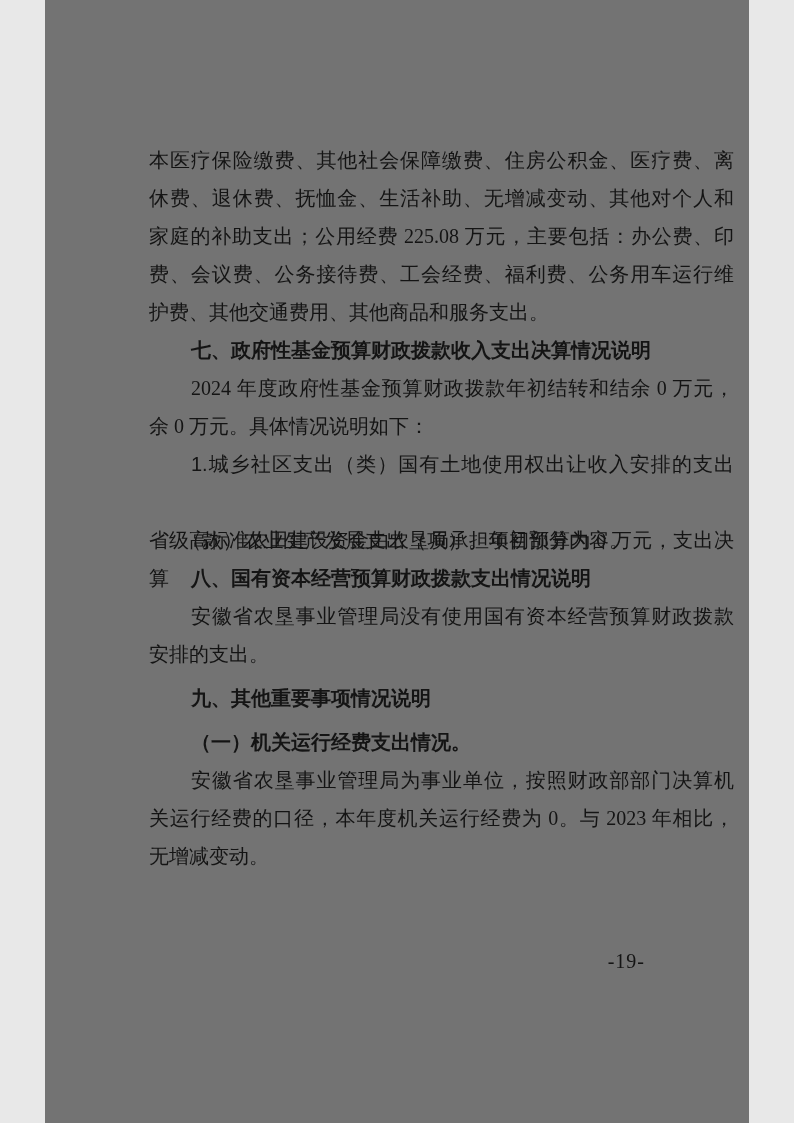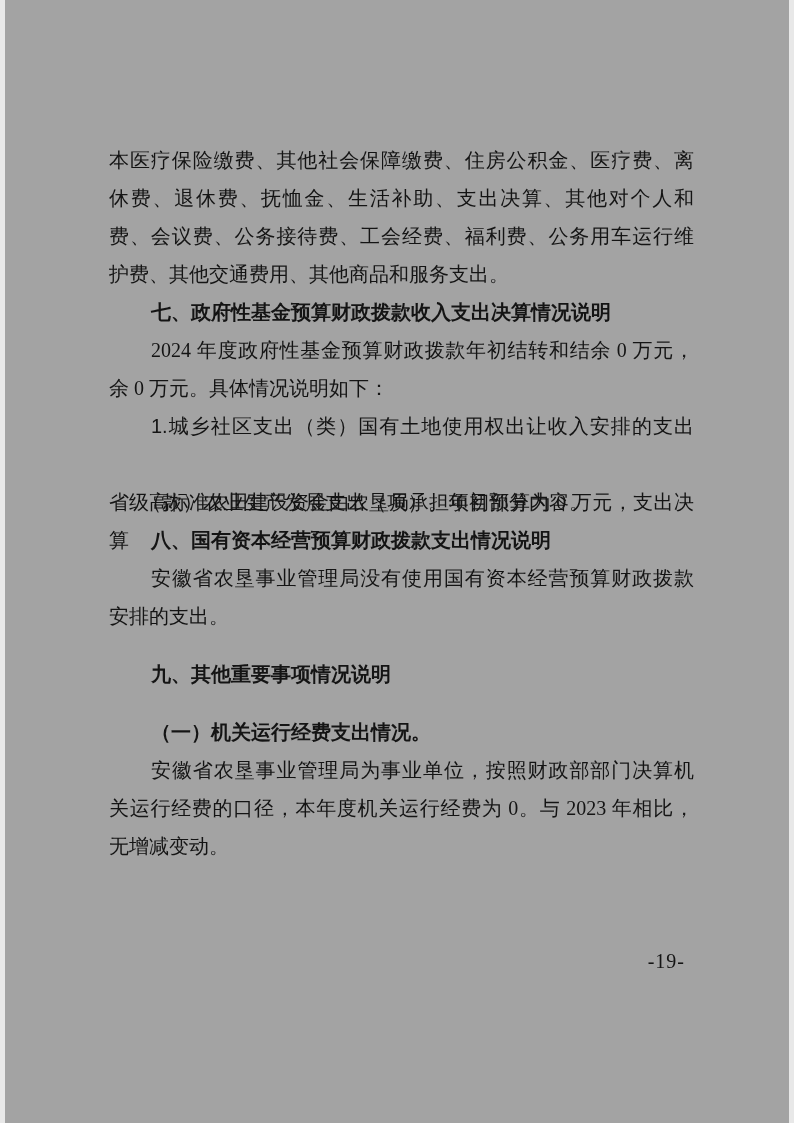--- a/index.html
+++ b/index.html
@@ -2,24 +2,24 @@
 <html><head>
 <meta charset="utf-8">
 <style>
   html, body {
     margin: 0;
     padding: 0;
     background: #e8e8e8;
   }
   .page {
     position: relative;
-    width: 784px;
+    width: 704px;
     height: 1123px;
     margin: 0 auto;
-    background: #a3a3a3;
+    background: #737373;
     font-family: "Liberation Serif", serif;
     color: #141414;
     overflow: hidden;
   }
   .content {
     position: absolute;
     left: 104px;
     top: 141px;
     width: 585px;
   }
@@ -43,40 +43,41 @@
   .hei {
     font-family: "Liberation Sans", sans-serif;
     font-weight: 700;
   }
   .b {
     font-family: "Liberation Sans", sans-serif;
     font-weight: 400;
   }
   
   .gap {
-    margin-top: 20px;
+    margin-top: 6px;
   }
   .pagenum {
     position: absolute;
     right: 104px;
     top: 948px;
     font-size: 20px;
     line-height: 26px;
     letter-spacing: 1px;
     font-family: "Liberation Serif", serif;
   }
 </style>
 </head>
 <body>
 
 <div class="page">
   <div class="content">
 
     <div class="line just">本医疗保险缴费、其他社会保障缴费、住房公积金、医疗费、离</div>
-    <div class="line just">休费、退休费、抚恤金、生活补助、支出决算、其他对个人和</div>
+    <div class="line just">休费、退休费、抚恤金、生活补助、无增减变动、其他对个人和</div>
+    <div class="line just">家庭的补助支出；公用经费 225.08 万元，主要包括：办公费、印</div>
     <div class="line just">费、会议费、公务接待费、工会经费、福利费、公务用车运行维</div>
     <div class="line">护费、其他交通费用、其他商品和服务支出。</div>
 
     <div class="line hei indent">七、政府性基金预算财政拨款收入支出决算情况说明</div>
 
     <div class="line just indent">2024 年度政府性基金预算财政拨款年初结转和结余 0 万元，</div>
     <div class="line">余 0 万元。具体情况说明如下：</div>
 
     <div class="line just indent b">1.城乡社区支出（类）国有土地使用权出让收入安排的支出</div>
     <div class="line just">

